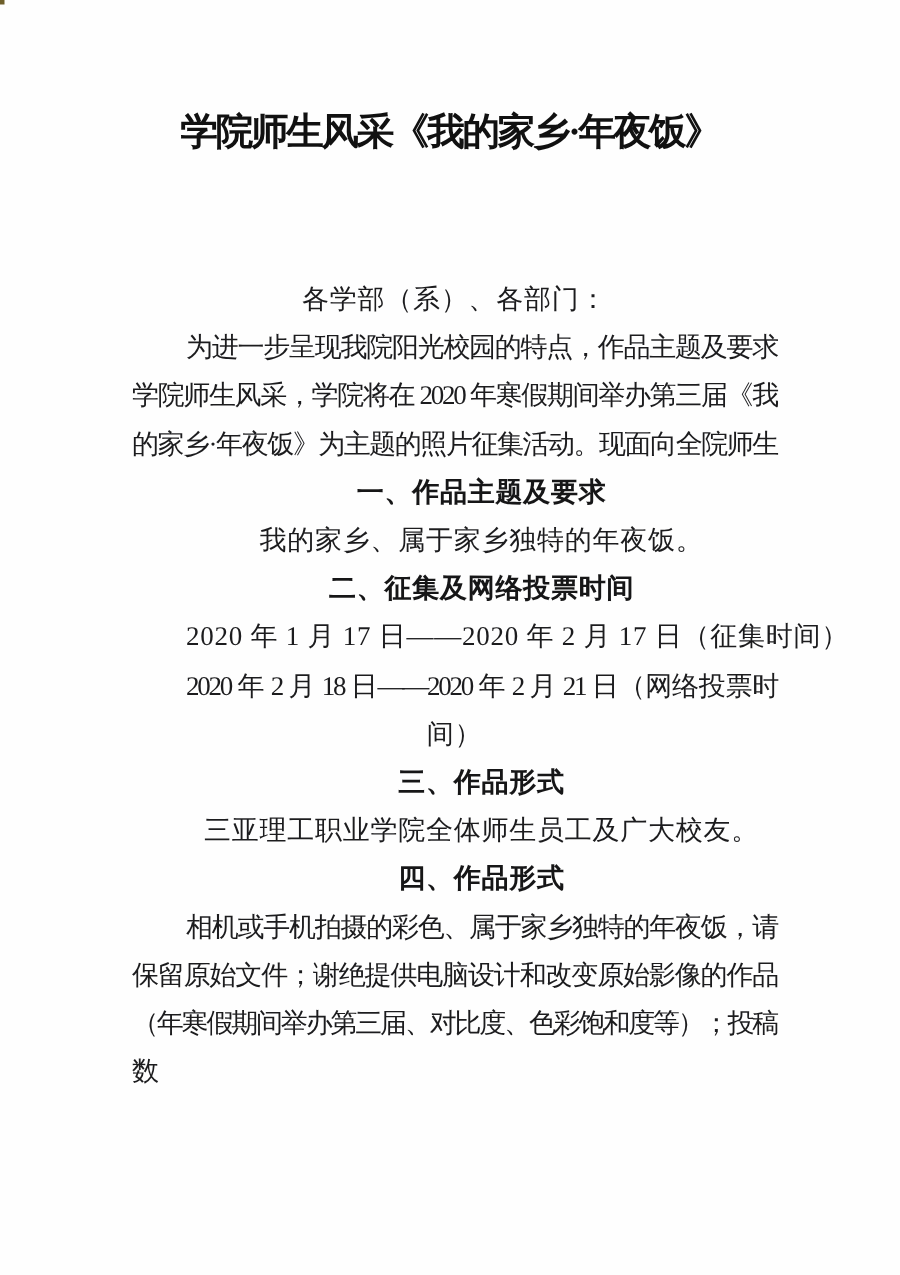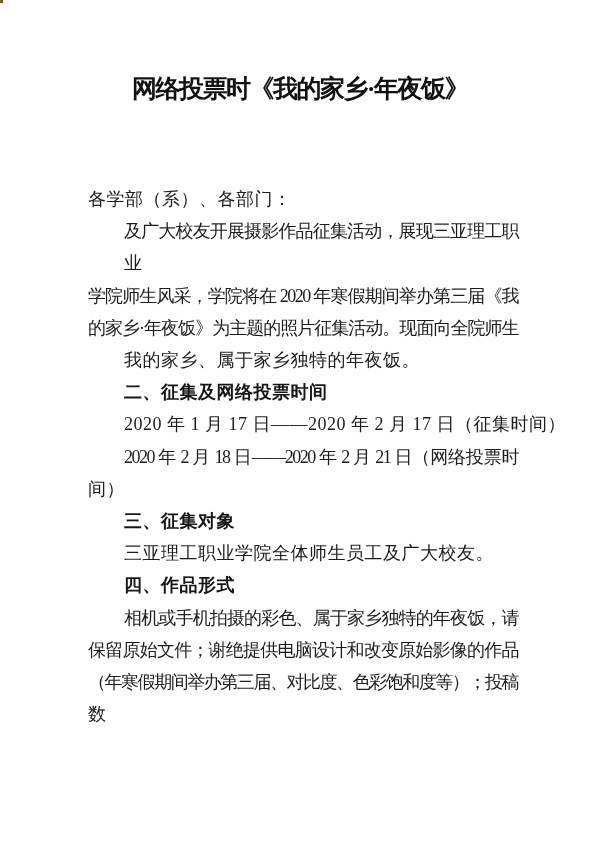--- a/index.html
+++ b/index.html
@@ -40,20 +40,21 @@
     position: absolute;
     left: 88px;
     top: 183px;
     width: 430px;
     font-size: 18px;
     line-height: 32.2px;
     letter-spacing: 0.5px;
   }
   .ln {
     white-space: nowrap;
+    text-align: center;
   }
   .ind {
     padding-left: 36px;
   }
   .just {
     white-space: normal;
     letter-spacing: -1.5px;
     text-align: justify;
     text-align-last: justify;
     text-justify: inter-character;
@@ -66,39 +67,40 @@
   }
 </style>
 </head>
 <body>
 
 <div class="page">
 
   <div class="scan-speck"></div>
 
   <div class="title-block">
-    <div class="title-line">网络投票时《我的家乡·年夜饭》</div>
+    <div class="title-line">学院师生风采《我的家乡·年夜饭》</div>
   </div>
 
   <div class="doc-body">
 
     <div class="ln">各学部（系）、各部门：</div>
 
-    <div class="ln ind just">及广大校友开展摄影作品征集活动，展现三亚理工职业</div>
+    <div class="ln ind just">为进一步呈现我院阳光校园的特点，作品主题及要求</div>
     <div class="ln just">学院师生风采，学院将在 2020 年寒假期间举办第三届《我</div>
     <div class="ln just">的家乡·年夜饭》为主题的照片征集活动。现面向全院师生</div>
 
+    <div class="ln ind head">一、作品主题及要求</div>
     <div class="ln ind">我的家乡、属于家乡独特的年夜饭。</div>
 
     <div class="ln ind head">二、征集及网络投票时间</div>
     <div class="ln ind">2020 年 1 月 17 日——2020 年 2 月 17 日（征集时间）</div>
     <div class="ln ind just">2020 年 2 月 18 日——2020 年 2 月 21 日（网络投票时</div>
     <div class="ln">间）</div>
 
-    <div class="ln ind head">三、征集对象</div>
+    <div class="ln ind head">三、作品形式</div>
     <div class="ln ind">三亚理工职业学院全体师生员工及广大校友。</div>
 
     <div class="ln ind head">四、作品形式</div>
     <div class="ln ind just">相机或手机拍摄的彩色、属于家乡独特的年夜饭，请</div>
     <div class="ln just">保留原始文件；谢绝提供电脑设计和改变原始影像的作品</div>
     <div class="ln just">（年寒假期间举办第三届、对比度、色彩饱和度等）；投稿数</div>
 
   </div>
 
 </div>

